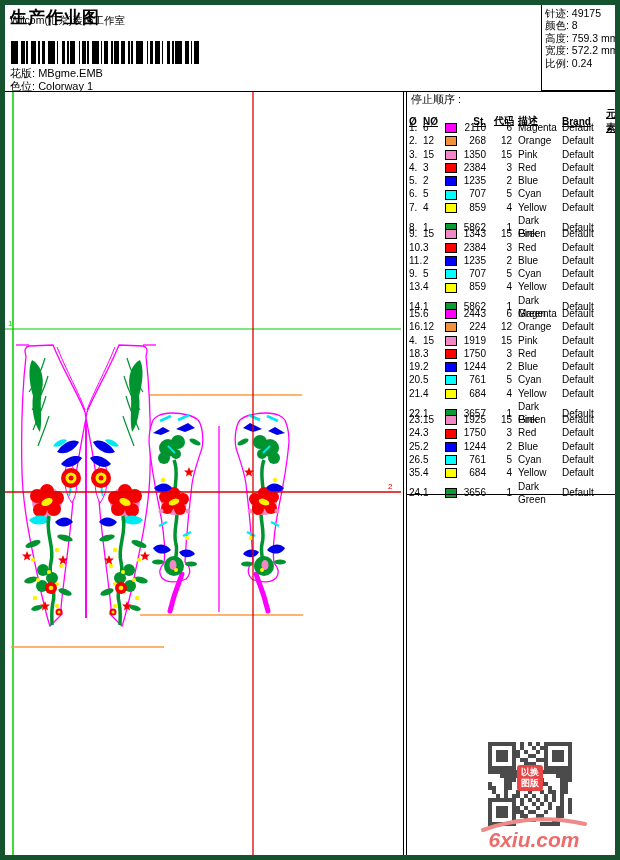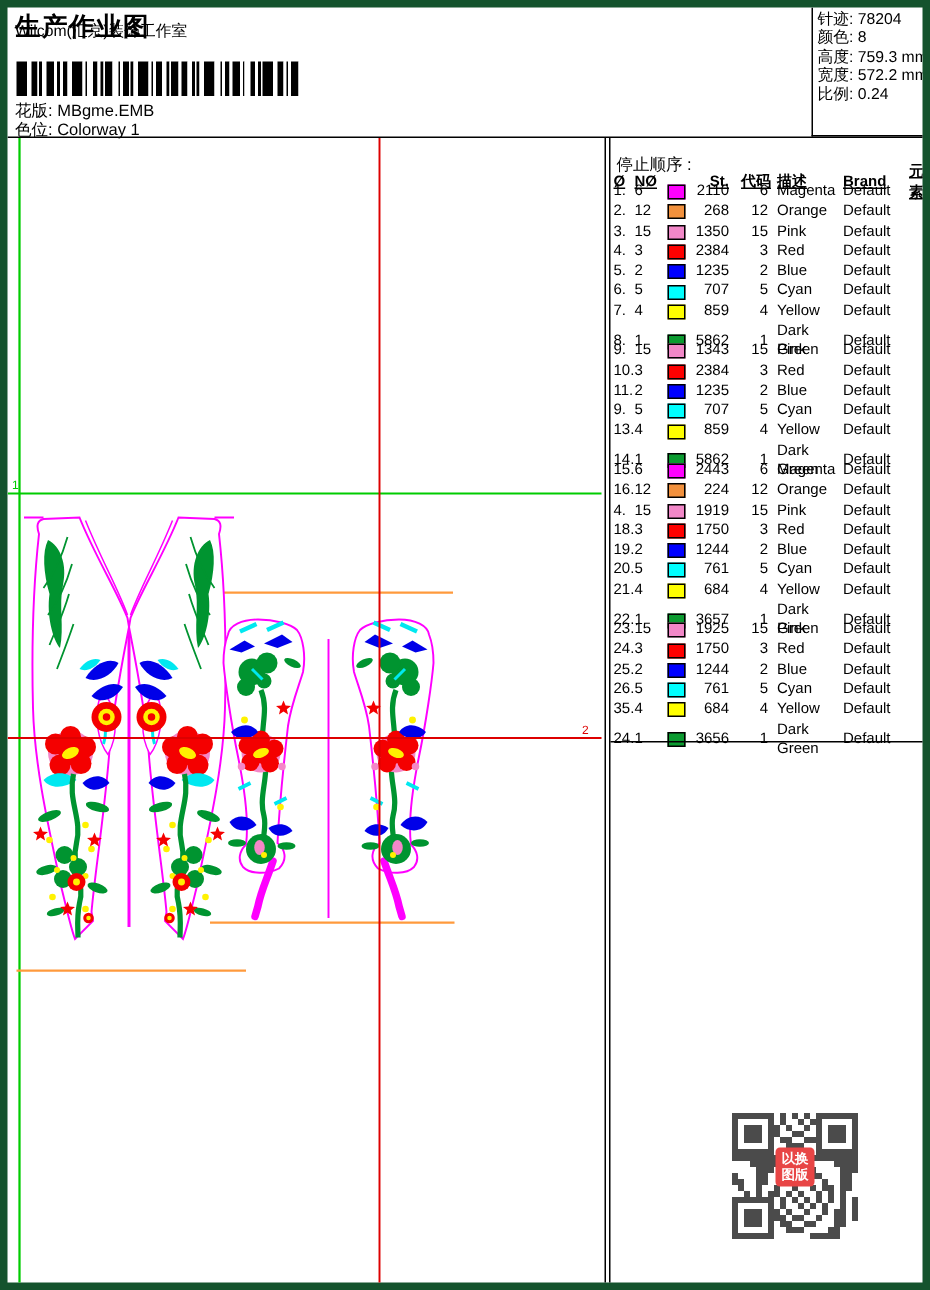--- a/index.html
+++ b/index.html
@@ -15,21 +15,21 @@
   .kv{position:absolute;left:5px;font-size:11px;}
   .kv b{font-weight:normal;}
   .info{position:absolute;left:536px;top:0;width:81px;height:83px;border-left:1px solid #000;
         border-bottom:1px solid #000;padding:2px 0 0 3px;box-sizing:content-box;}
   .info .row{font-size:10.5px;line-height:12.4px;white-space:nowrap;}
   
   .canvas{position:absolute;left:0;top:87px;width:398px;height:769px;border-right:1px solid #000;}
   .canvas svg{display:block;}
   
   .panel{position:absolute;left:401px;top:87px;width:216px;height:769px;border-left:1px solid #000;}
-  .seq-title{position:absolute;left:4px;top:10px;font-size:11px;}
+  .seq-title{position:absolute;left:4px;top:0;font-size:11px;}
   .thead,.trow{display:grid;grid-template-columns:14px 22px 17px 26px 26px 48px 44px 1fr;
         font-size:10px;align-items:center;}
   .thead{position:absolute;left:2px;top:15px;width:212px;font-weight:bold;}
   .thead span{text-decoration:underline;}
   .rows{position:absolute;left:2px;top:29px;width:212px;}
   .trow{height:13.29px;line-height:13.29px;}
   .num{text-align:right;padding-right:2px;}
   .desc{padding-left:4px;}
   .chip{width:12px;height:10px;border:1px solid #000;box-sizing:border-box;margin-top:1px;}
   .divider{position:absolute;left:0;top:402px;width:216px;border-top:1px solid #000;}
@@ -123,21 +123,21 @@
       </div>
     <div class="kv" style="top:61px;">
       <b>花版:</b>
       <span>MBgme.EMB</span>
     </div>
     <div class="kv" style="top:74px;">
       <b>色位:</b>
       <span>Colorway 1</span>
     </div>
     <div class="info">
-      <div class="row"><span>针迹:</span> <span>78204</span></div>
+      <div class="row"><span>针迹:</span> <span>49175</span></div>
       <div class="row"><span>颜色:</span> <span>8</span></div>
       <div class="row"><span>高度:</span> <span>759.3 mm</span></div>
       <div class="row"><span>宽度:</span> <span>572.2 mm</span></div>
       <div class="row"><span>比例:</span> <span>0.24</span></div>
     </div>
   </div>
 
   <div class="canvas">
     <svg width="397" height="768" viewBox="0 0 397 768">
       <defs>
@@ -1012,15 +1012,21 @@
         <i class="d"></i>
         <i class="d"></i>
         <i></i>
         <i></i>
         <i></i>
       </div>
     <div class="stamp">
       <div>以换</div>
       <div>图版</div>
     </div>
+    <div class="wm">
+      <svg width="110" height="16" viewBox="0 0 110 16">
+        <path d="M4,14 Q55,-4 106,8" fill="none" stroke="#ef8a8a" stroke-width="4" stroke-linecap="round"></path>
+      </svg>
+      <span>6xiu.com</span>
+    </div>
   </div>
 
 </div>
 
 </body></html>

